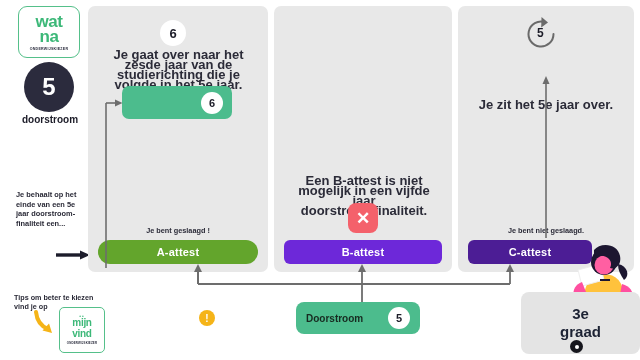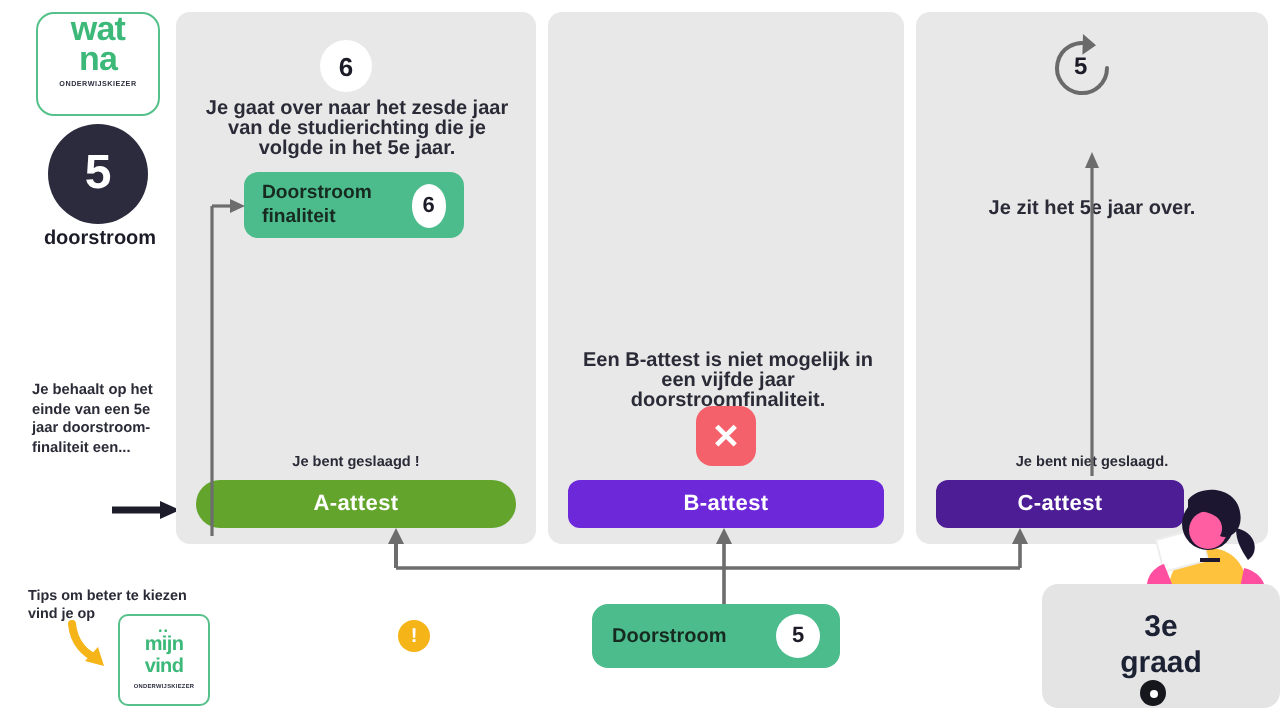--- a/index.html
+++ b/index.html
@@ -8,21 +8,21 @@
     background: #ffffff;
     font-family: "Liberation Sans", sans-serif;
     overflow: hidden;
   }
   #stage { position: relative; width: 640px; height: 360px; background:#fff; }
 
   
   .logo-box{
     position:absolute; left:18px; top:6px; width:62px; height:52px;
     border:1.6px solid #55c08a; border-radius:9px; background:#fff;
-    display:flex; flex-direction:column; align-items:center; 
+    display:flex; flex-direction:column; align-items:center; justify-content:center;
   }
   .logo-wat{ font-size:17px; font-weight:bold; color:#3cb878; line-height:15px; letter-spacing:-.4px;}
   .logo-na{ font-size:17px; font-weight:bold; color:#3cb878; line-height:16px; letter-spacing:-.4px;}
   .logo-sub{ font-size:3.6px; font-weight:bold; color:#2e3040; letter-spacing:.25px; margin-top:2px;}
 
   .year-circle{
     position:absolute; left:24px; top:62px; width:50px; height:50px; border-radius:50%;
     background:#2b2b3d; color:#fff; display:flex; align-items:center; justify-content:center;
     font-size:24px; font-weight:bold;
   }
@@ -60,21 +60,21 @@
   #col-a{ left:88px; width:180px; }
   #col-b{ left:274px; width:178px; }
   #col-c{ left:458px; width:176px; }
 
   .badge-num{
     position:absolute; width:26px; height:26px; border-radius:50%;
     background:#fff; color:#1c1c28; font-size:13px; font-weight:bold;
     display:flex; align-items:center; justify-content:center;
   }
   .col-desc{
-    position:absolute; text-align:center; font-size:10px; line-height:10px;
+    position:absolute; text-align:center; font-size:13px; line-height:10px;
     color:#2b2b38; font-weight:600;
   }
 
   .pill{
     position:absolute; border-radius:7px; display:flex; align-items:center;
     padding:0 9px; color:#1c2b22;
   }
   .pill-label{ font-size:9.6px; font-weight:bold; line-height:11.5px; color:#172a20;}
   .pill-circ{
     width:22px; height:22px; border-radius:50%; background:#fff; color:#1c1c28;
@@ -160,21 +160,20 @@
     <div class="mk-sub">ONDERWIJSKIEZER</div>
   </div>
 
   <div class="col" id="col-a"></div>
 
   <div class="badge-num" style="left:160px; top:20px;">6</div>
 
   <div class="col-desc" style="left:101px; top:50px; width:155px;">Je gaat over naar het zesde jaar van de studierichting die je volgde in het 5e jaar.</div>
 
   <div class="pill" style="left:122px; top:86px; width:110px; height:33px; background:#4cbc8d;">
-    <span class="pill-label">Doorstroom finaliteit</span>
     <span class="pill-circ">6</span>
   </div>
 
   <div class="status-txt" style="left:118px; top:226px; width:120px;">Je bent geslaagd !</div>
 
   <div class="attest" style="left:98px; top:240px; width:160px; background:#63a52c;border-radius:12px;">A-attest</div>
 
   <div class="col" id="col-b"></div>
 
   <div class="col-desc" style="left:288px; top:176px; width:152px;">Een B-attest is niet mogelijk in een vijfde jaar doorstroomfinaliteit.</div>

